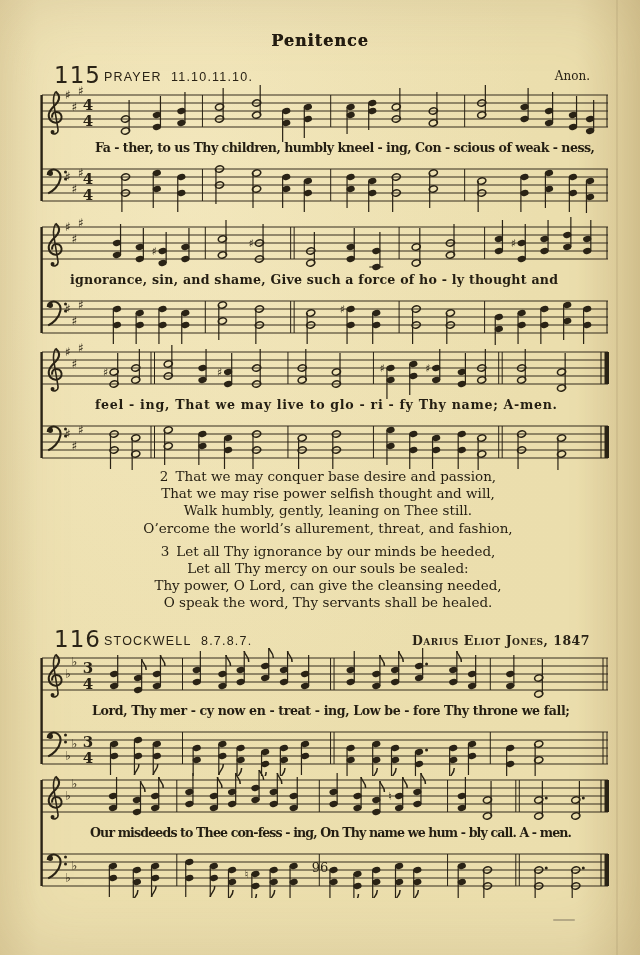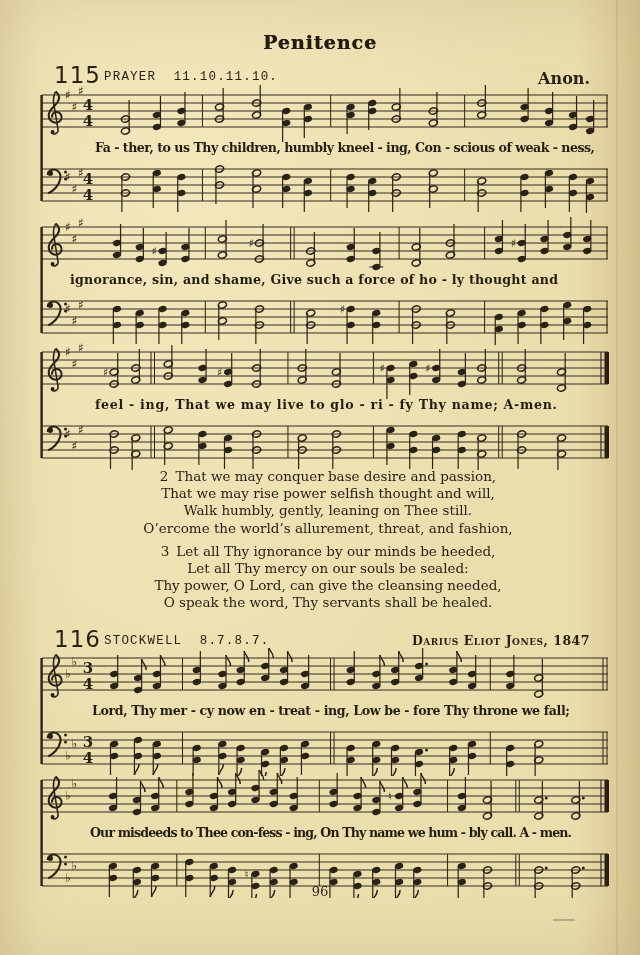--- a/index.html
+++ b/index.html
@@ -8,47 +8,47 @@
     background:
       radial-gradient(ellipse at 30% 20%, rgba(250,240,205,.45) 0%, rgba(250,240,205,0) 55%),
       linear-gradient(90deg, #e4d5a2 0%, #ecdfae 6%, #ebdead 90%, #dfcf9c 97%, #d8c793 100%),
       #e9dcab;
     box-shadow:inset 0 0 70px rgba(150,125,80,.22);
     font-family:"DejaVu Serif", serif; color:#272015;
   }
   .crease{position:absolute;top:0;left:616px;width:2px;height:955px;background:rgba(135,115,75,.14);}
   .section-title{
     position:absolute;top:31px;left:0;width:640px;text-align:center;
-    font-family:"DejaVu Serif",serif;font-weight:bold;font-size:19px;letter-spacing:1px;
+    font-family:"DejaVu Serif",serif;font-weight:bold;font-size:16px;letter-spacing:1px;
     color:#231c10; text-shadow:0.4px 0 0 #231c10;
   }
   .hymn-head{position:absolute;left:42px;width:536px;height:28px;margin-left:12px;}
   .hymn-number{
     position:absolute;left:0;top:0;font-family:"DejaVu Sans",sans-serif;
     font-size:23px;line-height:26px;color:#2a2316;letter-spacing:1px;
   }
   .hymn-tune{
-    position:absolute;left:50px;top:8px;font-family:Liberation Mono, monospace;
+    position:absolute;left:50px;top:8px;font-family:Liberation Sans, sans-serif;
     font-size:12.5px;letter-spacing:1.2px;color:#2a2316;
   }
   .hymn-credit{
     position:absolute;right:0;top:7px;font-family:"DejaVu Serif",serif;
-    font-weight:bold;font-size:16px;color:#2a2316;
+    font-weight:normal;font-size:12px;color:#2a2316;
   }
   .hymn-credit.smallcaps{font-variant:small-caps;font-weight:bold;font-size:12.5px;letter-spacing:.5px;}
   .system{position:absolute;left:40px;width:570px;height:128px;}
   .verses{position:absolute;top:468px;left:0;width:640px;text-align:center;margin-left:8px;}
   .vline{font-size:13.5px;line-height:17.2px;color:#241e12;}
   .vnum{margin-right:7px;}
   .vspacer{height:6px;}
   .author-line{
     position:absolute;top:606px;right:62px;font-variant:small-caps;
     font-size:12.5px;letter-spacing:.5px;color:#2a2316;
   }
-  .pagenum{position:absolute;top:884px;left:0;width:640px;text-align:center;font-size:13px;color:#2a2316;}
+  .pagenum{position:absolute;top:860px;left:0;width:640px;text-align:center;font-size:13px;color:#2a2316;}
   .pencil-mark{position:absolute;top:919px;left:553px;width:22px;height:2px;border-radius:2px;background:rgba(120,108,90,.45);}
 </style>
 </head>
 <body>
 
 <div class="page">
   <div class="crease"></div>
 
   <div class="section-title">Penitence</div>
 

